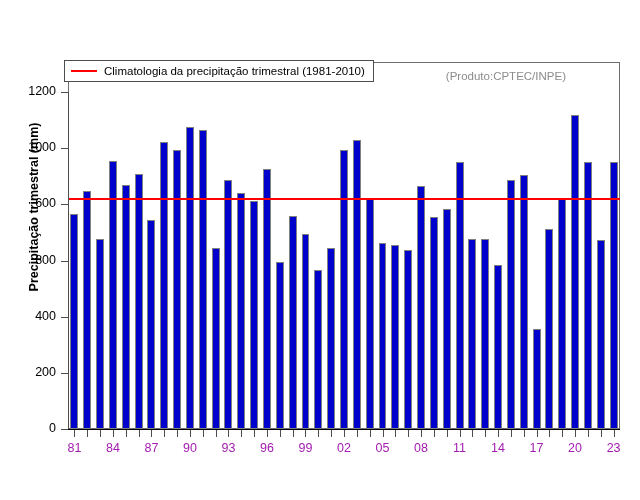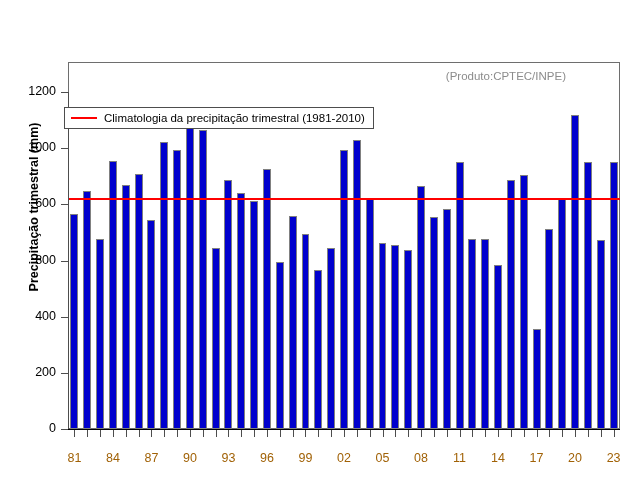--- a/index.html
+++ b/index.html
@@ -59,36 +59,35 @@
     transform:rotate(-90deg);transform-origin:center center;
     text-align:center;font-size:12.5px;font-weight:bold;color:#000;
   }
 
   
   #x-axis{
     position:absolute;left:68px;top:429px;width:552px;height:1px;background:#000;
   }
   .xtick{position:absolute;top:430px;width:1px;height:7px;background:#4d4d4d;}
   .xlabel-txt{
-    position:absolute;top:451px;width:30px;margin-left:-15px;
-    text-align:center;font-size:12.5px;color:#a16207;
+    position:absolute;top:441px;width:30px;margin-left:-15px;
+    text-align:center;font-size:12.5px;color:#a21caf;
   }
   #x-axis-title{
     position:absolute;left:0;top:468px;width:640px;text-align:center;
     font-size:12.5px;font-weight:bold;color:#000;
   }
 
   
   #legend{
     position:absolute;left:64px;top:60px;
     background:#ffffff;border:1px solid #4d4d4d;
     padding:4px 8px 4px 6px;
     display:flex;align-items:center;gap:7px;
     z-index:5;
-    margin-top:47px;
   }
   #legend-swatch{display:block;width:26px;height:2px;background:#ff0000;}
   #legend-label{font-size:11.5px;color:#000;white-space:nowrap;}
 
   #product-note{
     position:absolute;right:74px;top:70px;
     font-size:11.5px;color:#8c8c8c;white-space:nowrap;z-index:5;
   }
 </style>
 </head>

